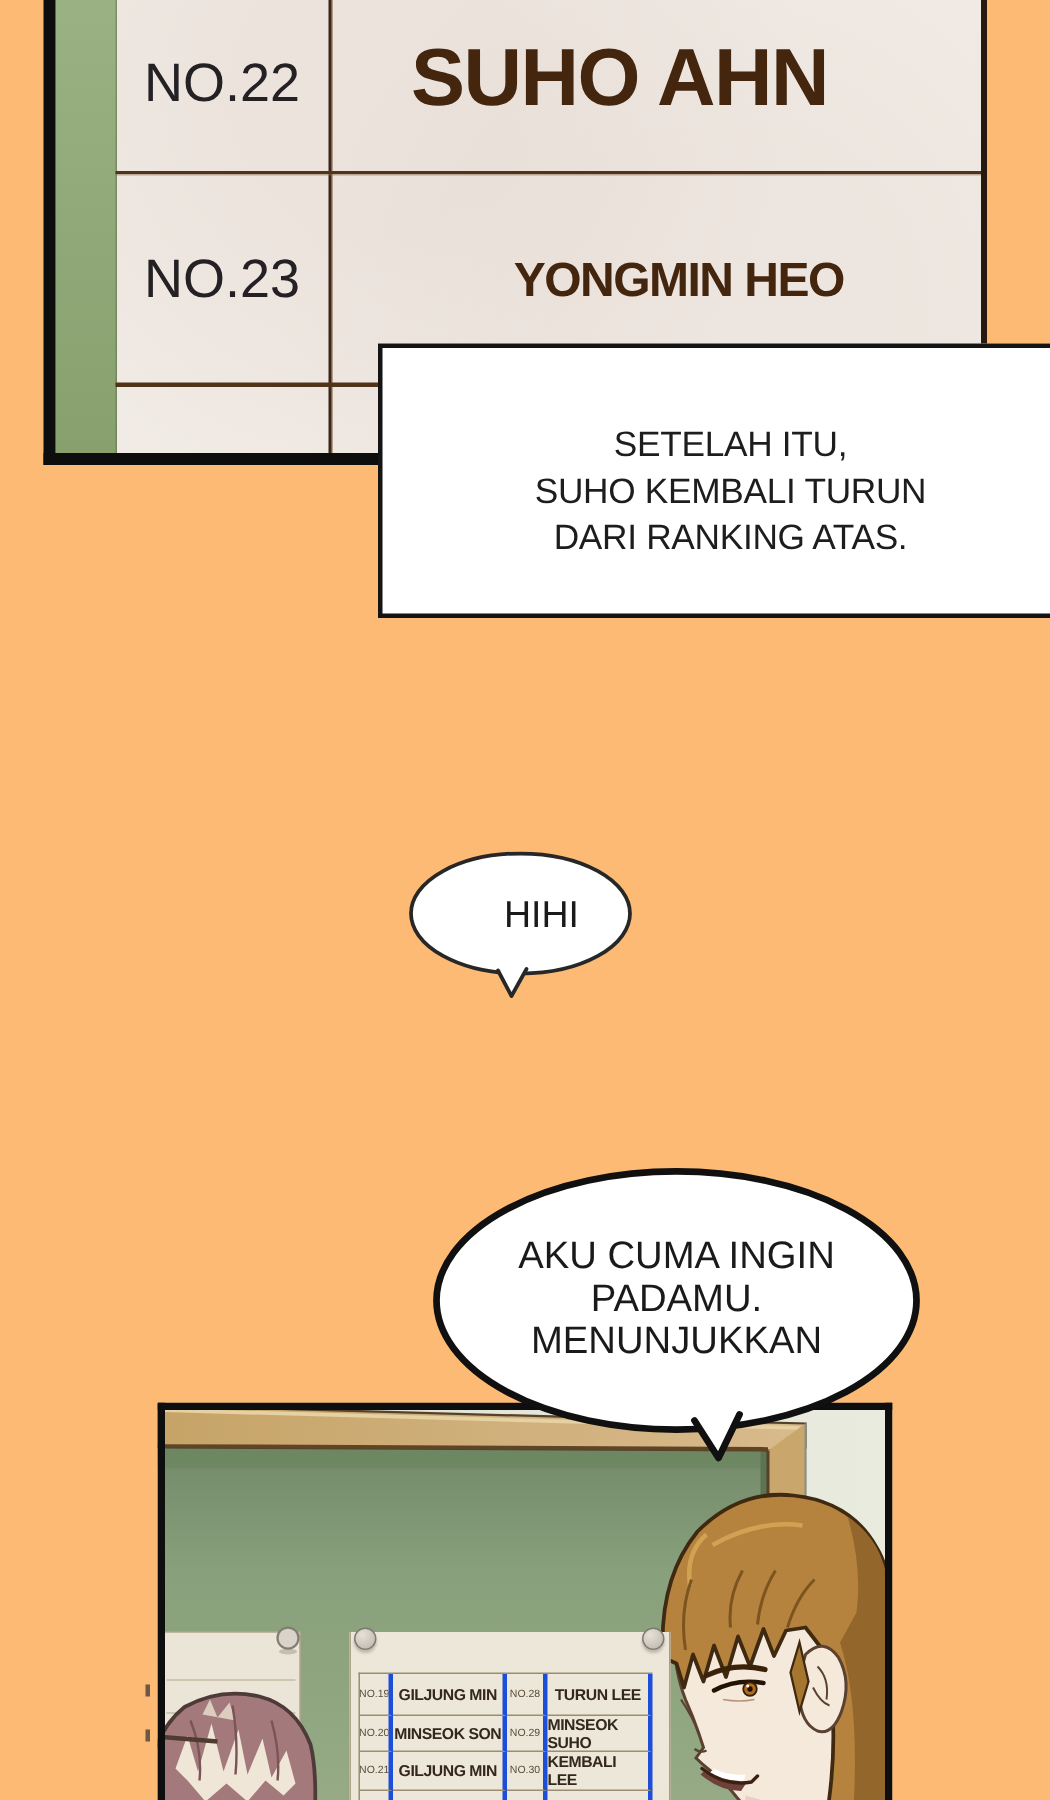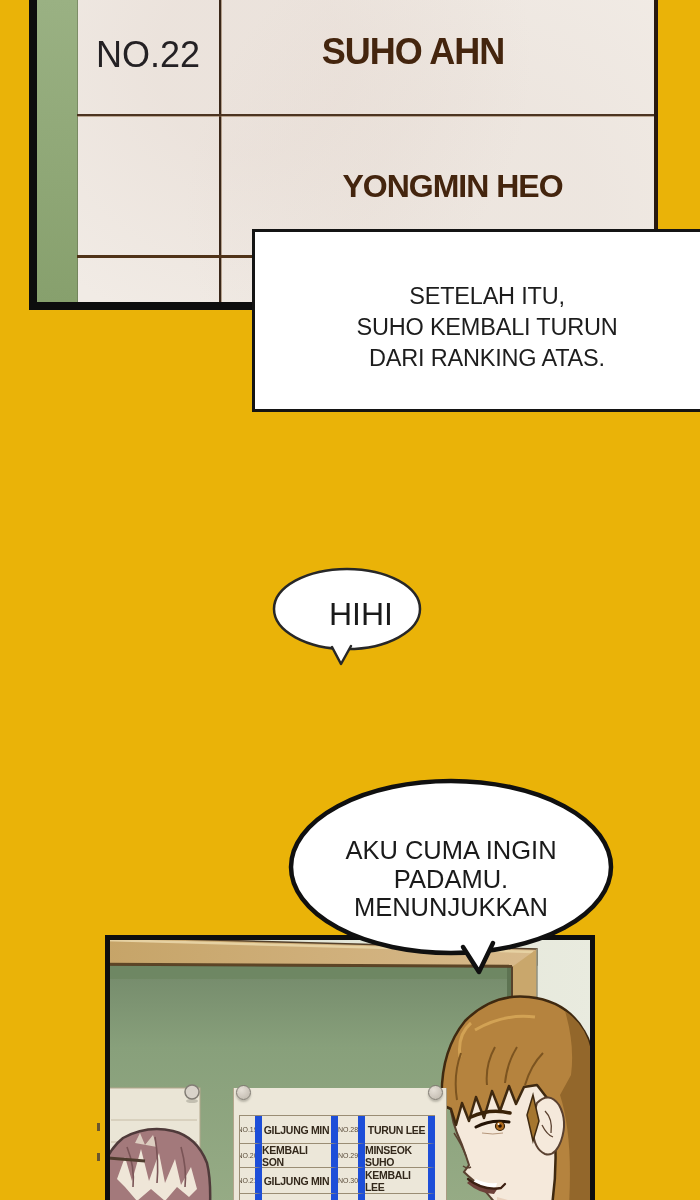--- a/index.html
+++ b/index.html
@@ -1,16 +1,16 @@
 <!DOCTYPE html>
 <html><head>
 <meta charset="utf-8">
 <style>
   html,body{margin:0;padding:0;background:#ffffff;}
-  .page{position:relative;width:700px;height:1200px;background:#eab308;overflow:hidden;
+  .page{position:relative;width:700px;height:1200px;background:#fdba74;overflow:hidden;
         font-family:"Liberation Sans","DejaVu Sans",sans-serif;}
   .abs{position:absolute;}
   .flexc{display:flex;align-items:center;justify-content:center;}
 
   
   .sheet-paper{background:#f1ebe5;
     background-image:radial-gradient(circle at 30% 20%, rgba(210,190,180,.18) 0 20%, transparent 60%),
                      radial-gradient(circle at 70% 70%, rgba(215,200,190,.15) 0 25%, transparent 65%);}
   .num-cell{font-size:36px;color:#242124;letter-spacing:0px;}
   .name-cell{font-weight:bold;color:#44250e;letter-spacing:-1px;}
@@ -19,21 +19,21 @@
   .narration{background:#ffffff;border:3px solid #141414;box-sizing:border-box;
              text-align:center;color:#1d1d1d;font-size:23.5px;line-height:31px;letter-spacing:-0.2px;}
 
   
   .bubble-text{ text-align:center;color:#1a1a1a; }
 
   
   .rpaper{background:#ece7d9;border-left:1px solid #b3a68c;border-right:1px solid #a99c82;box-sizing:border-box;}
   .rgrid{display:grid;grid-template-columns:22px 76px 27px 70px;grid-template-rows:28px 24px 26px 16px;
          border-top:1px solid #9a8d74;border-left:1px solid #9a8d74;}
-  .rgrid>div{border-right:7px solid #1d4ed8;border-bottom:1px solid #9a8d74;
+  .rgrid>div{border-right:3px solid #1d4ed8;border-bottom:1px solid #9a8d74;
              display:flex;align-items:center;justify-content:center;overflow:hidden;}
   .rno{font-size:7px;color:#5a4c3a;}
   .rname{font-size:10.5px;font-weight:bold;color:#33281b;letter-spacing:-0.3px;}
   .pin{width:15px;height:15px;border-radius:50%;
        background:radial-gradient(circle at 35% 30%,#e6e0d7,#bcb5aa);
        border:1.5px solid #7f7a72;box-sizing:border-box;box-shadow:0 2px 2px rgba(40,40,30,.25);}
   .artifact{width:3px;background:#4a3f39;opacity:.8;}
 </style>
 </head>
 <body>
@@ -48,36 +48,37 @@
 
     <div class="abs" style="left:29px;top:0;width:8px;height:310px;background:#0d0d0d;"></div>
     <div class="abs" style="left:29px;top:302px;width:629px;height:8px;background:#0d0d0d;"></div>
     <div class="abs" style="left:654px;top:0;width:4px;height:302px;background:#28190f;"></div>
 
     <div class="abs" style="left:219px;top:0;width:2px;height:302px;background:#3a2719;box-shadow:1px 0 0 rgba(122,90,58,.5);"></div>
     <div class="abs" style="left:77px;top:114px;width:577px;height:2px;background:#4c3421;box-shadow:0 1px 0 rgba(140,105,70,.5);"></div>
     <div class="abs" style="left:77px;top:255px;width:577px;height:3px;background:#503318;"></div>
 
     <div class="abs flexc num-cell" style="left:77px;top:0;width:142px;height:110px;">NO.22</div>
-    <div class="abs flexc name-cell" style="left:221px;top:0;width:384px;height:104px;font-size:36px;">SUHO AHN</div>
+    <div class="abs flexc name-cell" style="left:221px;top:0;width:384px;height:104px;font-size:54px;">SUHO AHN</div>
 
+    <div class="abs flexc num-cell" style="left:77px;top:117px;width:142px;height:138px;">NO.23</div>
     <div class="abs flexc name-cell" style="left:212px;top:117px;width:481px;height:138px;font-size:32px;">YONGMIN HEO</div>
   </div>
 
   <div class="abs narration" style="left:252px;top:229px;width:470px;height:183px;padding-top:49px;">
     <div>SETELAH ITU,</div>
     <div>SUHO KEMBALI TURUN</div>
     <div>DARI RANKING ATAS.</div>
   </div>
 
   <svg class="abs" style="left:265px;top:553px;" width="170" height="118" viewBox="0 0 170 118">
     <ellipse cx="82" cy="56" rx="73" ry="40" fill="#ffffff" stroke="#272727" stroke-width="2.5"></ellipse>
     <path d="M 67 94 L 76 111 L 86 93" fill="#ffffff" stroke="#272727" stroke-width="2.5" stroke-linecap="round" stroke-linejoin="round"></path>
   </svg>
-  <div class="abs bubble-text" style="left:274px;top:596px;width:174px;font-size:32px;">HIHI</div>
+  <div class="abs bubble-text" style="left:274px;top:596px;width:174px;font-size:25px;">HIHI</div>
 
   <div class="abs" style="left:105px;top:935px;width:490px;height:270px;overflow:hidden;">
 
     <svg class="abs" style="left:0;top:0;" width="490" height="270" viewBox="0 0 490 270">
       <defs>
         <linearGradient id="boardG" x1="0" y1="0" x2="0" y2="1">
           <stop offset="0" stop-color="#73896a"></stop>
             <stop offset="0.35" stop-color="#88a07b"></stop>
             <stop offset="1" stop-color="#96ab85"></stop>
         </linearGradient>
@@ -147,21 +148,21 @@
     </svg>
 
     <div class="abs rpaper" style="left:128px;top:153px;width:214px;height:117px;">
       <div class="abs rgrid" style="left:5px;top:27px;">
         <div class="rno">NO.19</div>
         <div class="rname">GILJUNG MIN</div>
         <div class="rno">NO.28</div>
         <div class="rname">TURUN LEE</div>
 
         <div class="rno">NO.20</div>
-        <div class="rname">KEMBALI SON</div>
+        <div class="rname">MINSEOK SON</div>
         <div class="rno">NO.29</div>
         <div class="rname">MINSEOK SUHO</div>
 
         <div class="rno">NO.21</div>
         <div class="rname">GILJUNG MIN</div>
         <div class="rno">NO.30</div>
         <div class="rname">KEMBALI LEE</div>
 
         <div></div>
           <div></div>
@@ -175,19 +176,19 @@
     <div class="abs" style="left:0;top:0;width:490px;height:270px;border:5px solid #0e0e0e;box-sizing:border-box;border-bottom:none;"></div>
   </div>
 
   <div class="abs artifact" style="left:97px;top:1123px;height:8px;"></div>
   <div class="abs artifact" style="left:97px;top:1153px;height:8px;"></div>
 
   <svg class="abs" style="left:285px;top:775px;" width="345" height="205" viewBox="0 0 345 205">
     <ellipse cx="166" cy="92" rx="160" ry="86" fill="#ffffff" stroke="#101010" stroke-width="4.5"></ellipse>
     <path d="M 178 172 L 194 197 L 208 168" fill="#ffffff" stroke="#101010" stroke-width="4.5" stroke-linecap="round" stroke-linejoin="round"></path>
   </svg>
-  <div class="abs bubble-text" style="left:295px;top:823px;width:312px;font-size:25.5px;line-height:28.5px;margin-top:13px;">
+  <div class="abs bubble-text" style="left:295px;top:823px;width:312px;font-size:25.5px;line-height:28.5px;">
     <div>AKU CUMA INGIN</div>
     <div>PADAMU.</div>
     <div>MENUNJUKKAN</div>
   </div>
 
 </div>
 
 </body></html>

